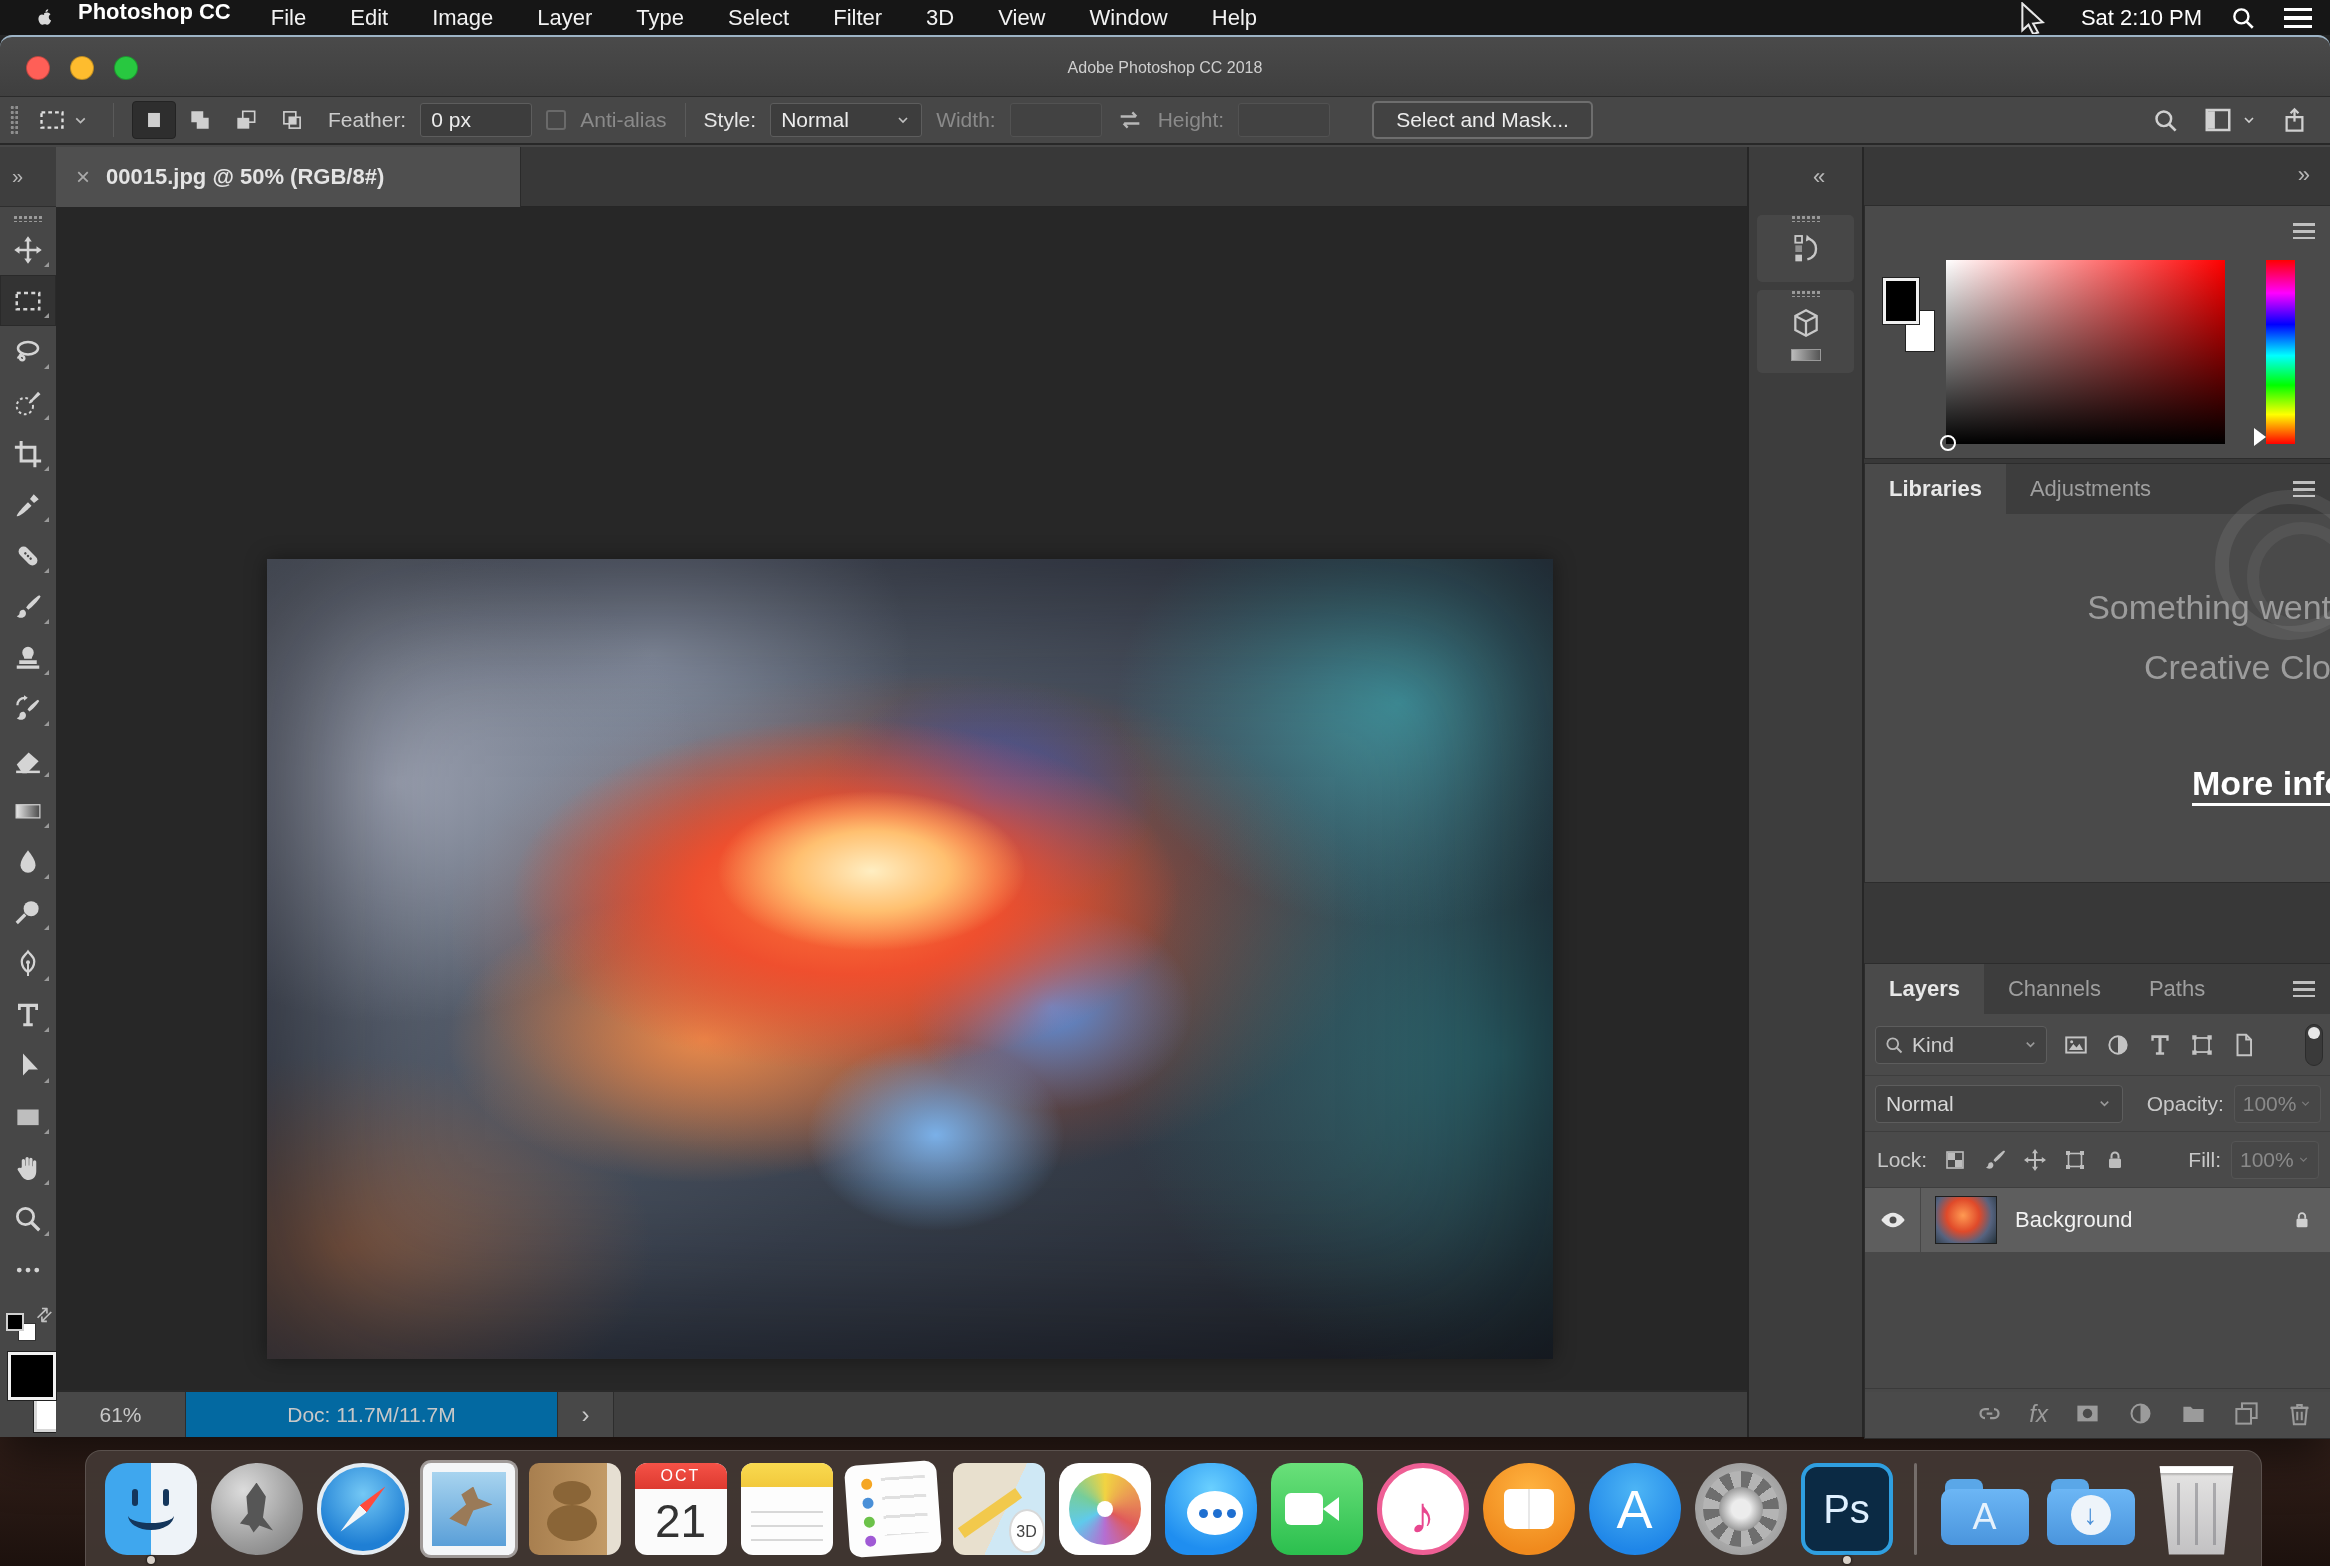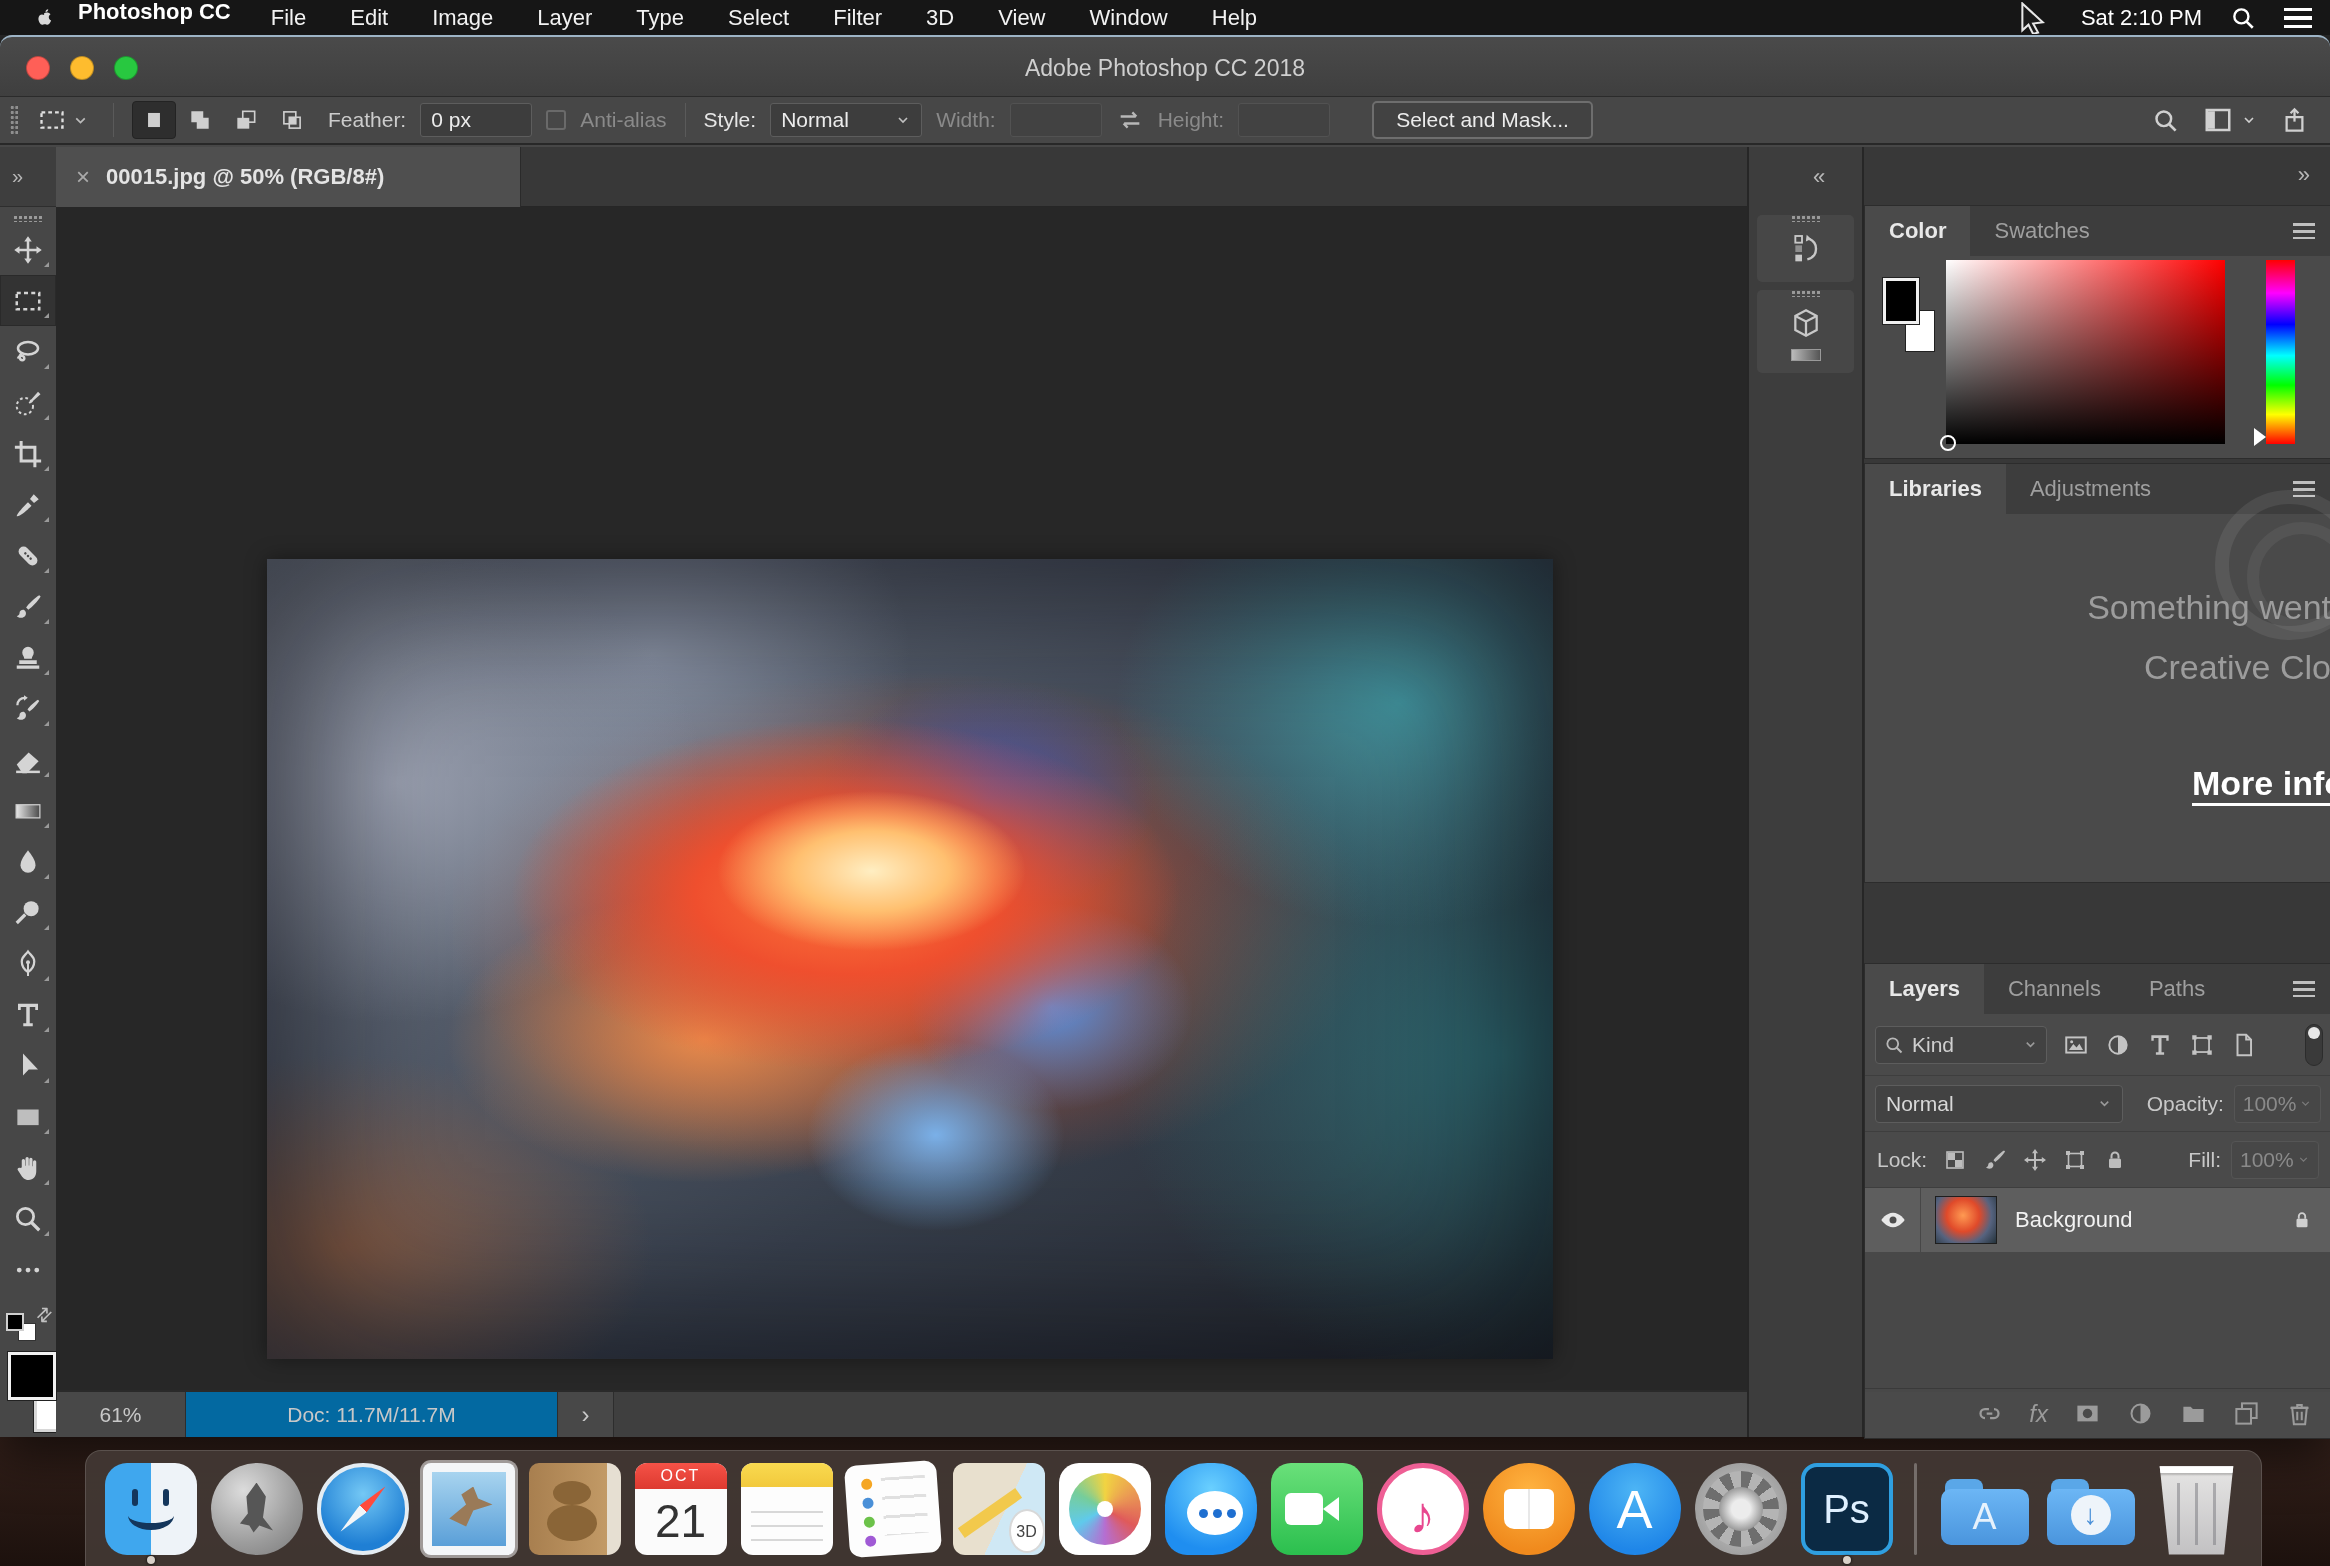--- a/index.html
+++ b/index.html
@@ -22,21 +22,21 @@
 
   
   .window{position:absolute;left:0;top:35px;width:2330px;height:1402px;background:#474747;
           border-radius:12px 12px 0 0;z-index:10;box-shadow:0 18px 50px rgba(0,0,0,.6);}
   .titlebar{position:absolute;left:0;top:0;width:100%;height:62px;
             background:linear-gradient(#4a4a4a,#3f3f3f);border-radius:12px 12px 0 0;
             border-top:2px solid #9db4c6;border-bottom:1px solid #2b2b2b;}
   .lights{position:absolute;left:26px;top:19px;display:flex;gap:20px;}
   .light{width:24px;height:24px;border-radius:50%;border:1px solid rgba(0,0,0,.25);}
   .window-title{position:absolute;left:0;right:0;top:0;height:62px;text-align:center;
-                line-height:62px;font-size:23px;color:#cfcfcf;}
+                line-height:62px;font-size:16px;color:#cfcfcf;}
 
   
   .optionsbar{position:absolute;left:0;top:62px;width:100%;height:48px;background:#474747;
               border-bottom:2px solid #282828;display:flex;align-items:center;padding:0 10px;gap:14px;}
   .grip-v{width:8px;height:30px;background:radial-gradient(circle,#8f8f8f 1.4px,transparent 1.9px);
           background-size:4.5px 5px;}
   .opt-sep{width:1px;height:34px;background:#5a5a5a;margin:0 4px;}
   .toolpreset{display:flex;align-items:center;gap:6px;padding:3px 6px;border-radius:4px;}
   .mode-group{display:flex;gap:2px;}
   .mode-btn{width:44px;height:38px;display:flex;align-items:center;justify-content:center;
@@ -805,25 +805,20 @@
               </svg>
             </div>
           <div class="strip-swatchbar"></div>
         </div>
       </div>
 
       <div class="dock-col">
         <div class="dockcol-header">»</div>
 
         <div class="panel color">
-          <div class="panel-tabs">
-
-          <span class="ptab" data-active="true">Color</span>
-              <span class="ptab">Swatches</span>
-            </div>
           <span class="hamb"></span>
           <div class="fgbg">
             <span class="fg"></span>
             <span class="bg"></span>
           </div>
           <div class="satsq">
             <span class="sat-marker"></span>
           </div>
           <div class="huebar">
             <span class="hue-marker"></span>

